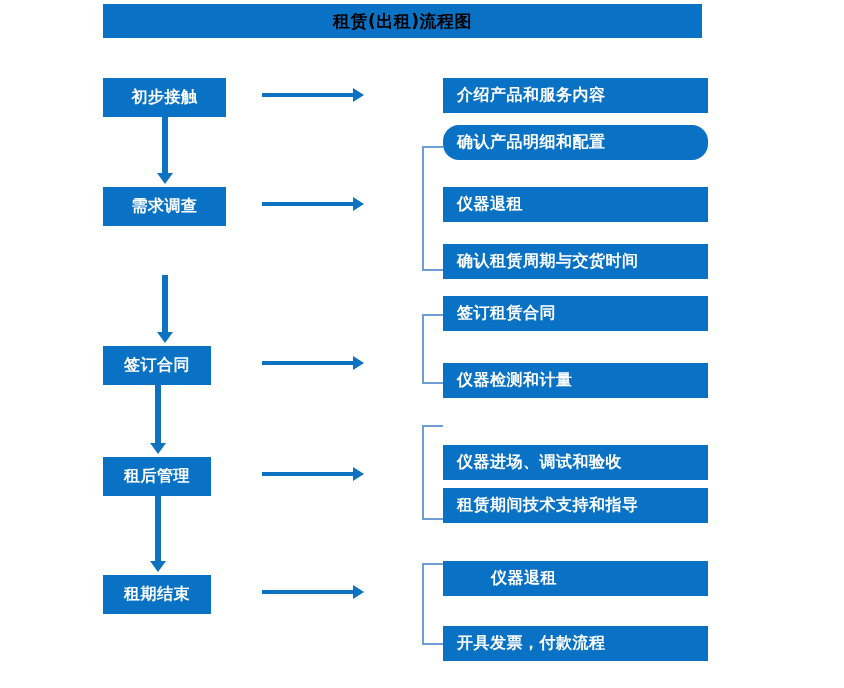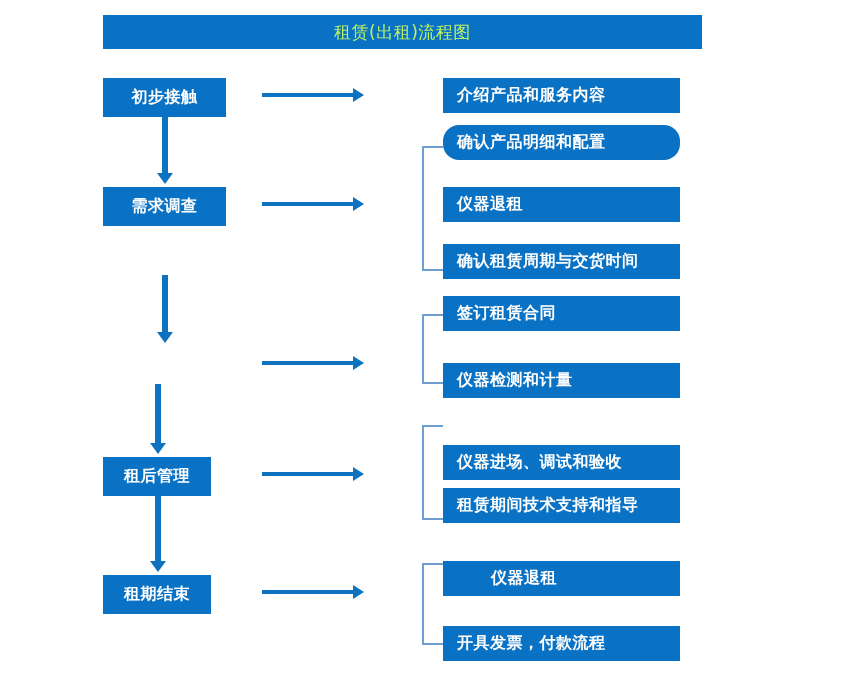--- a/index.html
+++ b/index.html
@@ -20,30 +20,30 @@
     left: 0;
     top: 0;
     width: 844px;
     height: 688px;
   }
 
   
   .title-bar {
     position: absolute;
     left: 103px;
-    top: 15px;
+    top: 4px;
     width: 599px;
     height: 34px;
     background: #0a72c4;
-    color: #bef264;
+    color: #000000;
     display: flex;
     align-items: center;
     justify-content: center;
     font-size: 17px;
-    font-weight: normal;
+    font-weight: bold;
     letter-spacing: 0.5px;
   }
 
   
   .stage-box {
     position: absolute;
     background: #0a72c4;
     color: #ffffff;
     display: flex;
     align-items: center;
@@ -51,21 +51,21 @@
     font-size: 16px;
     font-weight: bold;
     height: 39px;
     letter-spacing: 0.5px;
   }
 
   
   .detail-box {
     position: absolute;
     left: 443px;
-    width: 237px;
+    width: 265px;
     height: 35px;
     background: #0a72c4;
     color: #ffffff;
     display: flex;
     align-items: center;
     justify-content: flex-start;
     padding-left: 14px;
     box-sizing: border-box;
     font-size: 16px;
     font-weight: bold;
@@ -136,20 +136,21 @@
 <body>
 
 <div id="canvas">
 
   <div class="title-bar">租赁(出租)流程图</div>
 
   <div class="stage-box" style="left:103px; top:78px; width:123px;">初步接触</div>
 
   <div class="stage-box" style="left:103px; top:187px; width:123px;">需求调查</div>
 
+  <div class="stage-box" style="left:103px; top:346px; width:108px;">签订合同</div>
 
   <div class="stage-box" style="left:103px; top:457px; width:108px;">租后管理</div>
 
   <div class="stage-box" style="left:103px; top:575px; width:108px;">租期结束</div>
 
   <div class="v-arrow" style="left:157px; top:116px; height:68px;">
     <div class="shaft"></div>
     <div class="head"></div>
   </div>
 

